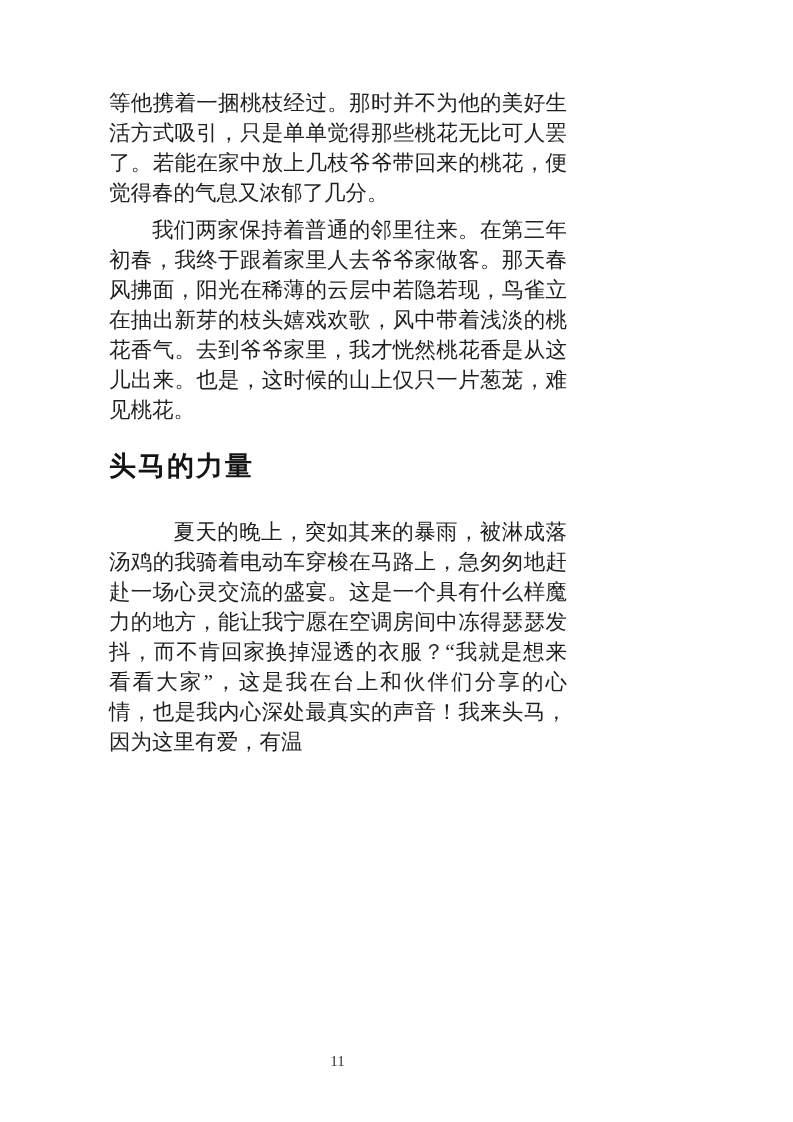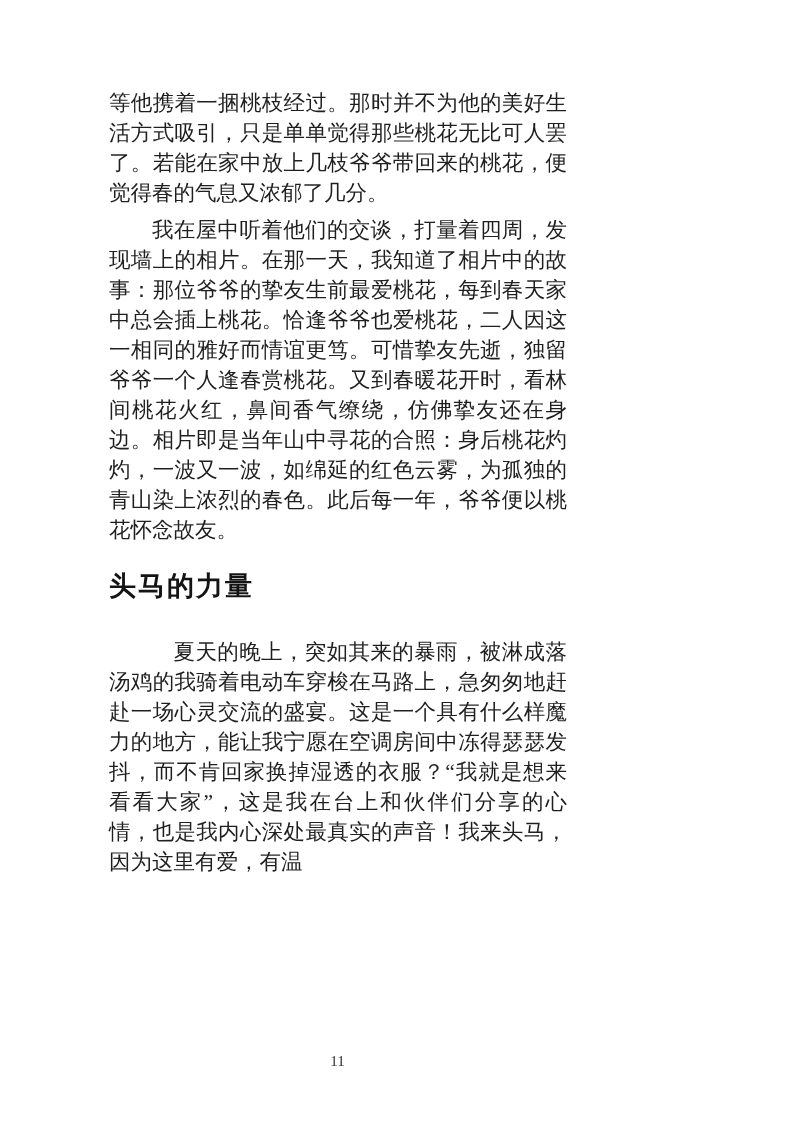--- a/index.html
+++ b/index.html
@@ -47,22 +47,22 @@
     font-family: "Liberation Serif", serif;
   }
 </style>
 </head>
 <body>
 
 <div class="page">
 
   <p class="para no-indent">等他携着一捆桃枝经过。那时并不为他的美好生活方式吸引，只是单单觉得那些桃花无比可人罢了。若能在家中放上几枝爷爷带回来的桃花，便觉得春的气息又浓郁了几分。</p>
 
+  <p class="para">我们两家保持着普通的邻里往来。在第三年初春，我终于跟着家里人去爷爷家做客。那天春风拂面，阳光在稀薄的云层中若隐若现，鸟雀立在抽出新芽的枝头嬉戏欢歌，风中带着浅淡的桃花香气。去到爷爷家里，我才恍然桃花香是从这儿出来。也是，这时候的山上仅只一片葱茏，难见桃花。</p>
 
-  <p class="para">我在屋中听着他们的交谈，打量着四周，发现墙上的相片。在那一天，我知道了相片中的故事：那位爷爷的挚友生前最爱桃花，每到春天家中总会插上桃花。恰逢爷爷也爱桃花，二人因这一相同的雅好而情谊更笃。可惜挚友先逝，独留爷爷一个人逢春赏桃花。又到春暖花开时，看林间桃花火红，鼻间香气缭绕，仿佛挚友还在身边。相片即是当年山中寻花的合照：身后桃花灼灼，一波又一波，如绵延的红色云雾，为孤独的青山染上浓烈的春色。此后每一年，爷爷便以桃花怀念故友。</p>
 
 
   <h1 class="article-title">头马的力量</h1>
 
   <p class="para indent-3">夏天的晚上，突如其来的暴雨，被淋成落汤鸡的我骑着电动车穿梭在马路上，急匆匆地赶赴一场心灵交流的盛宴。这是一个具有什么样魔力的地方，能让我宁愿在空调房间中冻得瑟瑟发抖，而不肯回家换掉湿透的衣服？“我就是想来看看大家”，这是我在台上和伙伴们分享的心情，也是我内心深处最真实的声音！我来头马，因为这里有爱，有温</p>
 
   <div class="page-number">11</div>
 
 </div>
 

